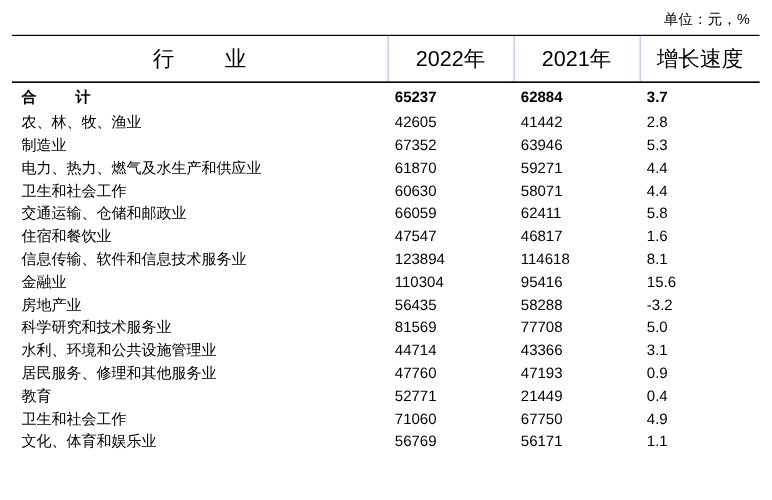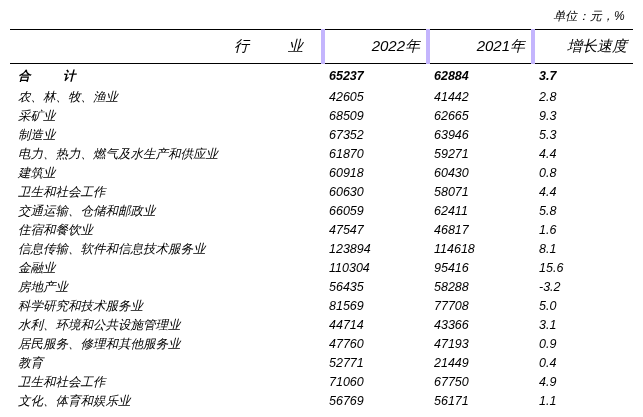--- a/index.html
+++ b/index.html
@@ -13,54 +13,53 @@
     font-family: "Liberation Sans", "DejaVu Sans", sans-serif;
     color: #000000;
     overflow: hidden;
   }
   .page {
     position: relative;
     width: 643px;
     height: 314px;
     box-sizing: border-box;
     padding: 0 10px;
-    font-style: italic;
   }
   .unit-line {
     text-align: right;
     font-size: 12px;
     padding: 8px 8px 4px 0;
     letter-spacing: 0.2px;
   }
   table.stat {
     width: 623px;
     border-collapse: collapse;
     table-layout: fixed;
     font-size: 12.5px;
   }
   table.stat col.c-industry { width: 313px; }
   table.stat col.c-y2022    { width: 105px; }
   table.stat col.c-y2021    { width: 105px; }
   table.stat col.c-growth   { width: 100px; }
 
   table.stat thead th {
     font-weight: normal;
-    font-size: 15px;
+    font-size: 18px;
     padding: 7px 6px;
     border-top: 1.6px solid #000;
     border-bottom: 1.2px solid #000;
-    text-align: right;
+    text-align: center;
     vertical-align: middle;
   }
   table.stat thead th.head-industry {
     letter-spacing: 12px;
     text-indent: 12px;
   }
   table.stat thead th.vline {
-    border-left: 4px solid #c4b5fd;
+    border-left: 1px solid #c4b5fd;
     margin-left: 21px;
   }
   table.stat tbody td {
     padding: 1.5px 6px;
     line-height: 16px;
     vertical-align: middle;
   }
   table.stat tbody td.name {
     text-align: left;
     padding-left: 8px;
@@ -113,44 +112,32 @@
           <td class="num">62884</td>
           <td class="num growth">3.7</td>
         </tr>
         <tr>
           <td class="name">农、林、牧、渔业</td>
           <td class="num">42605</td>
           <td class="num">41442</td>
           <td class="num growth">2.8</td>
         </tr>
         <tr>
-          <td class="name">采矿业</td>
-          <td class="num">68509</td>
-          <td class="num">62665</td>
-          <td class="num growth">9.3</td>
-        </tr>
-        <tr>
           <td class="name">制造业</td>
           <td class="num">67352</td>
           <td class="num">63946</td>
           <td class="num growth">5.3</td>
         </tr>
         <tr>
           <td class="name">电力、热力、燃气及水生产和供应业</td>
           <td class="num">61870</td>
           <td class="num">59271</td>
           <td class="num growth">4.4</td>
         </tr>
         <tr>
-          <td class="name">建筑业</td>
-          <td class="num">60918</td>
-          <td class="num">60430</td>
-          <td class="num growth">0.8</td>
-        </tr>
-        <tr>
           <td class="name">卫生和社会工作</td>
           <td class="num">60630</td>
           <td class="num">58071</td>
           <td class="num growth">4.4</td>
         </tr>
         <tr>
           <td class="name">交通运输、仓储和邮政业</td>
           <td class="num">66059</td>
           <td class="num">62411</td>
           <td class="num growth">5.8</td>

